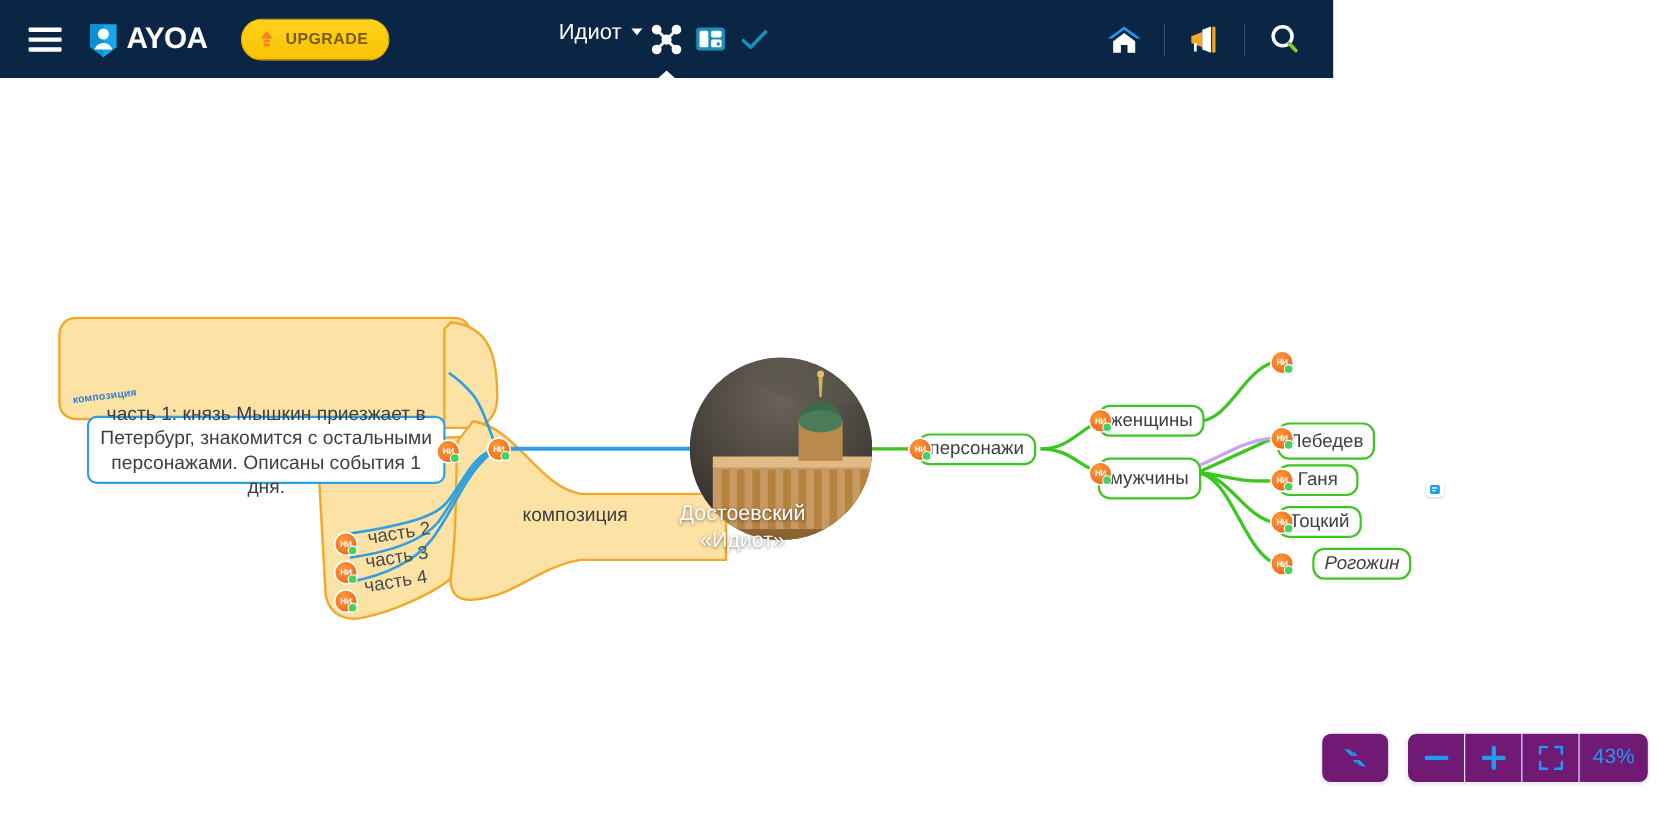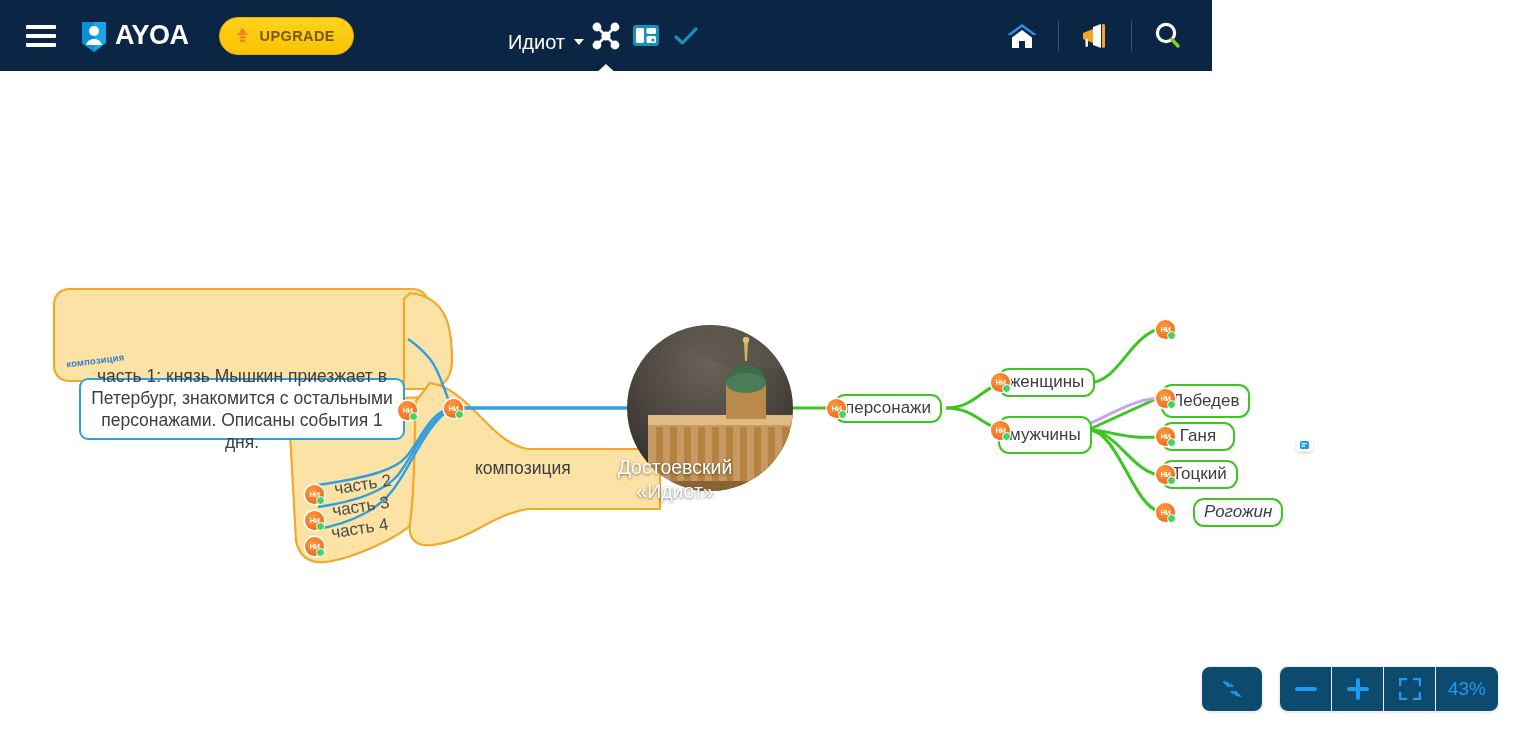--- a/index.html
+++ b/index.html
@@ -35,21 +35,21 @@
   #upgrade-btn {
     margin-left: 30px; height: 38px; padding: 0 18px 0 14px;
     background: linear-gradient(#ffd21f, #fbc200);
     border: 1px solid #e8ae00; border-radius: 19px;
     display: flex; align-items: center; gap: 9px; cursor: pointer;
   }
   #upgrade-label { color: #7a5a00; font-size: 14.5px; font-weight: bold; letter-spacing: .4px; }
 
   #header-center {
     position: absolute; left: 50%; transform: translateX(-50%);
-    display: flex; align-items: flex-end; gap: 4px;
+    display: flex; align-items: flex-start; gap: 4px;
   }
   #doc-title-group { display: flex; align-items: center; gap: 9px; cursor: pointer; }
   #doc-title { color: #ffffff; font-size: 20px; }
   .caret-down {
     width: 0; height: 0;
     border-left: 5.5px solid transparent; border-right: 5.5px solid transparent;
     border-top: 6.5px solid #ffffff;
   }
   .hdr-icon-btn {
     width: 36px; height: 36px; display: flex; align-items: center; justify-content: center;
@@ -162,21 +162,21 @@
 
   #note-badge {
     position: absolute; left: 1296px; top: 366px;
     width: 17px; height: 15px; background: #ffffff; border-radius: 4px;
     box-shadow: 0 1px 2px rgba(0,0,0,.2);
     display: flex; align-items: center; justify-content: center;
   }
 
   
   .zoom-box {
-    position: absolute; background: #0c4a6e; border: 1px solid #eef1f4;
+    position: absolute; background: #701a75; border: 1px solid #eef1f4;
     border-radius: 9px; box-shadow: 0 1px 3px rgba(16,40,70,.10);
     height: 46px; display: flex; align-items: center;
   }
   #zoom-collapse { left: 1201px; top: 666px; width: 62px; justify-content: center; cursor: pointer; }
   #zoom-group { left: 1279px; top: 666px; }
   .zoom-btn {
     width: 52px; height: 46px; display: flex; align-items: center; justify-content: center;
     cursor: pointer; border-right: 1px solid #eef1f4;
   }
   #zoom-level {

